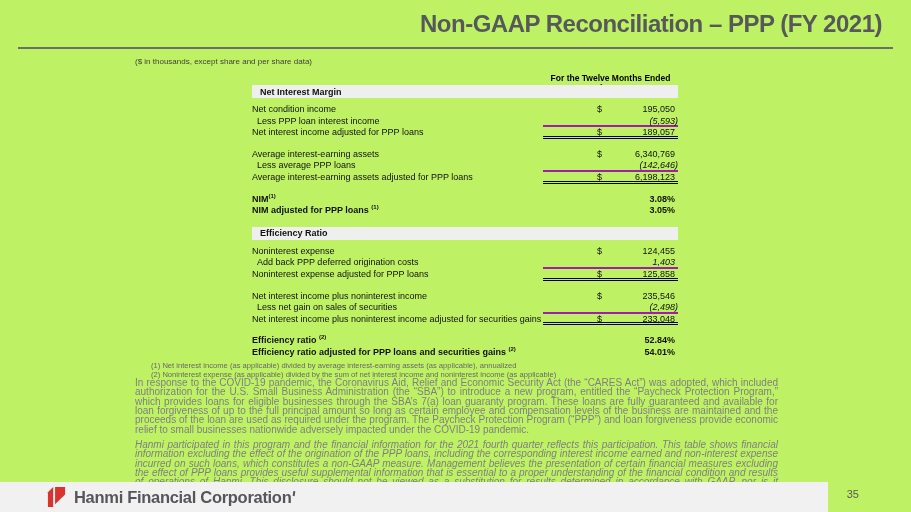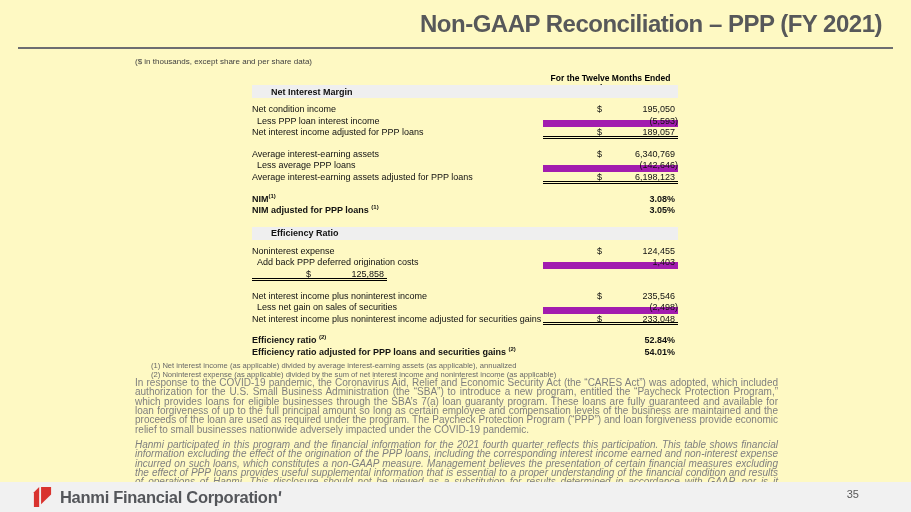--- a/index.html
+++ b/index.html
@@ -1,54 +1,54 @@
 <!DOCTYPE html>
 <html><head>
 <meta charset="utf-8">
 <style>
   html,body{margin:0;padding:0;background:#e8e8e8;}
   .slide{
-    position:relative;width:911px;height:512px;background:#fef9c3;overflow:hidden;
+    position:relative;width:911px;height:512px;background:#bef264;overflow:hidden;
     font-family:"Liberation Sans",sans-serif;
     --accent-red:#d9332e;--title-gray:#57585a;--rule-gray:#6d6e71;
     --text-gray:#7f7f7f;--footnote-gray:#686868;--footer-bg:#f1f1f1;--ink:#111111;
   }
   .title{
     position:absolute;top:10px;right:29px;font-size:24px;font-weight:bold;
     color:var(--title-gray);letter-spacing:-0.5px;white-space:nowrap;
   }
   .title-rule{position:absolute;top:47px;left:18px;width:875px;height:2px;background:var(--rule-gray);}
   .units-note{position:absolute;left:135px;top:57px;font-size:8px;color:#3f3f3f;}
   .period-header{
     position:absolute;left:543px;top:58px;width:135px;text-align:center;
     font-size:8.5px;font-weight:bold;color:#000;line-height:9.5px;
   }
   .period-header .ul-box{width:128px;margin:16px auto;border-bottom:1.2px solid #000;padding-bottom:2px;}
   .recon-table{position:absolute;left:252px;top:85px;width:426px;font-size:9px;color:var(--ink);}
   .row{display:flex;box-sizing:border-box;}
   .row.section{
     height:13px;background:#efefef;font-weight:bold;align-items:center;
-    padding-left:19px;margin-bottom:6px;
+    padding-left:8px;margin-bottom:6px;
   }
   .row.spacer{height:10px;}
   .row.item,.row.sub,.row.total,.row.pct{height:11.6px;line-height:11.4px;}
   .row .lbl{flex:0 0 291px;white-space:nowrap;overflow:visible;}
   .row.sub .lbl{padding-left:5px;flex:0 0 286px;}
   .row .lbl sup{font-size:6px;vertical-align:super;line-height:0;}
   .row .amt{flex:0 0 135px;display:flex;box-sizing:border-box;}
   .row .dollar{margin-left:54px;width:12px;text-align:left;}
   .row .val{flex:1;text-align:right;padding-right:3px;}
   .row .val.neg{padding-right:0;}
-  .row.sub .amt{border-bottom:7px solid #a21caf;}
+  .row.sub .amt{border-bottom:2px solid #a21caf;font-style:italic;}
   .row.total .amt{border-bottom:3px double #000;}
   .row.pct{font-weight:bold;}
   .footnotes{position:absolute;left:143px;top:361px;font-size:7.6px;line-height:9.2px;color:var(--footnote-gray);margin-left:8px;}
   .paragraphs{position:absolute;left:135px;top:378px;width:643px;font-size:10px;line-height:9.35px;color:var(--text-gray);text-align:justify;}
   .para + .para{margin-top:6px;font-style:italic;}
-  .footer-bar{position:absolute;left:0;top:482px;width:911px;height:30px;background:var(--footer-bg);display:flex;align-items:center;padding-left:32px;box-sizing:border-box;}
+  .footer-bar{position:absolute;left:0;top:482px;width:828px;height:30px;background:var(--footer-bg);display:flex;align-items:center;padding-left:46px;box-sizing:border-box;}
   .logo-wrap{display:flex;align-items:center;}
   .logo-mark{width:21px;height:22px;display:block;}
   .company-name{margin-left:7px;font-size:16.5px;font-weight:bold;color:#54565a;letter-spacing:-0.3px;white-space:nowrap;}
   .tm-tick{display:inline-block;width:1.5px;height:5px;background:#54565a;margin-left:2px;margin-bottom:8px;transform:rotate(8deg);}
   .page-number{position:absolute;right:52px;top:488px;font-size:11px;color:#595959;}
 </style>
 </head>
 <body>
 
 <div class="slide" style="--accent-red: #d9332e; --title-gray: #57585a; --text-gray: #7f7f7f; --footer-bg: #f1f1f1;">
@@ -139,20 +139,21 @@
         </span>
       </div>
       <div class="row sub">
         <span class="lbl">Add back PPP deferred origination costs</span>
         <span class="amt">
           <span class="dollar"></span>
           <span class="val">1,403</span>
         </span>
       </div>
       <div class="row total">
+        <span class="lbl">Noninterest expense adjusted for PPP loans</span>
         <span class="amt">
           <span class="dollar">$</span>
           <span class="val">125,858</span>
         </span>
       </div>
       <div class="row spacer"></div>
       <div class="row item">
         <span class="lbl">Net interest income plus noninterest income</span>
         <span class="amt">
           <span class="dollar">$</span>

